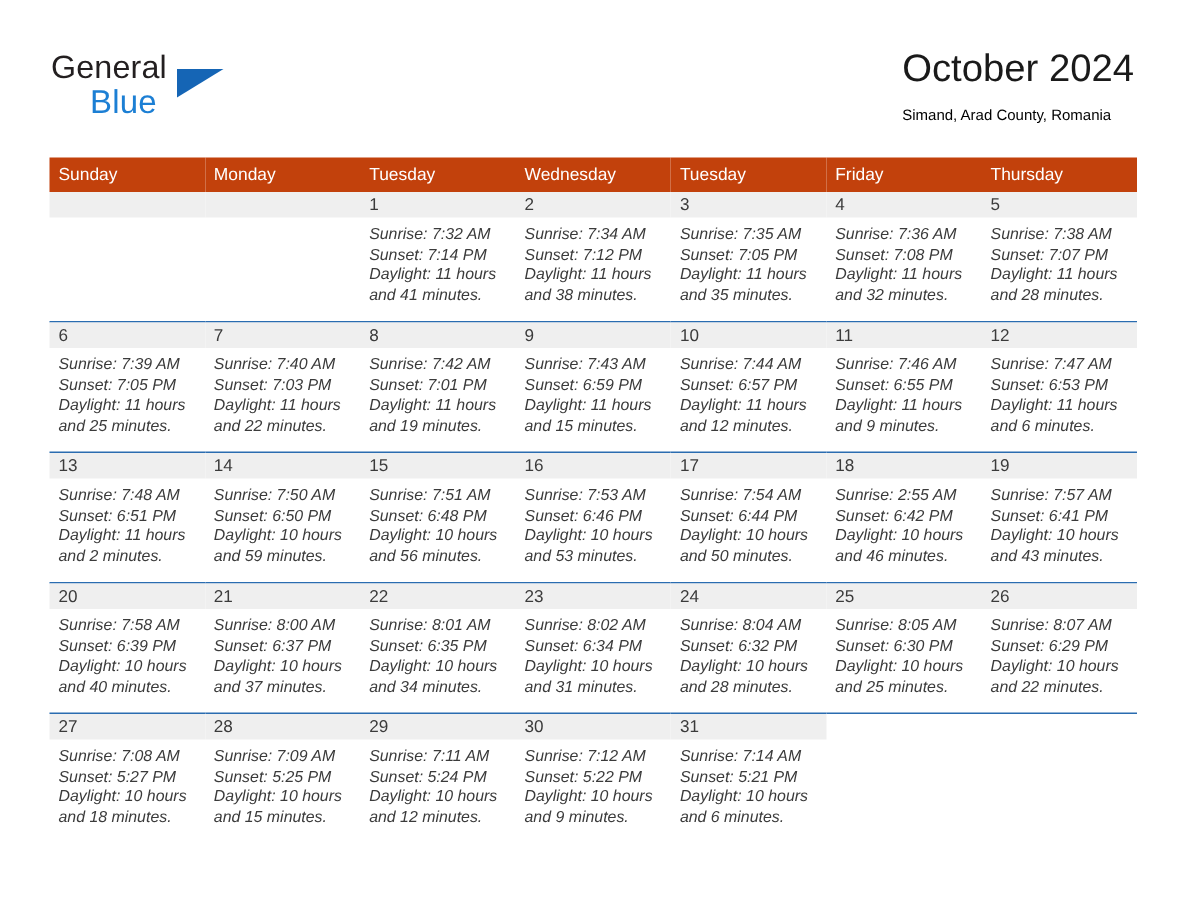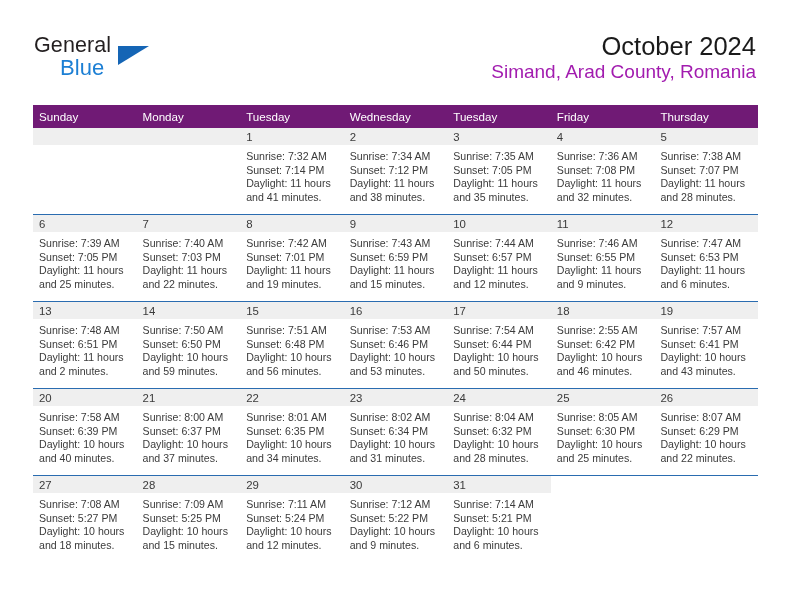--- a/index.html
+++ b/index.html
@@ -61,49 +61,49 @@
     width: 0;
     height: 0;
     border-left: 31px solid #1565b5;
     border-bottom: 19px solid transparent;
   }
 
   .title-block {
     position: absolute;
     right: 36px;
     top: 30px;
-    text-align: right;
   }
   .cal-title {
     font-size: 25.5px;
     color: #1a1a1a;
     line-height: 32px;
     white-space: nowrap;
   }
   .cal-subtitle {
-    font-size: 19px;
-    color: #a21caf;
+    font-size: 10px;
+    color: #000000;
     line-height: 20px;
+    margin-top: 6px;
     white-space: nowrap;
   }
 
   
   .calendar {
     position: absolute;
     left: 33px;
     top: 105px;
     width: 725px;
   }
   .cal-table {
     width: 725px;
     border-collapse: collapse;
     table-layout: fixed;
   }
   .cal-table th {
-    background: #701a75;
+    background: #c2410c;
     color: #ffffff;
     font-size: 11.6px;
     font-weight: normal;
     text-align: left;
     padding: 5px 0 5px 6px;
     height: 11px;
     border: none;
   }
   .cal-table td {
     vertical-align: top;
@@ -140,20 +140,21 @@
     background: #efefef;
   }
   .cell.void .daynum-band {
     background: transparent;
   }
   .cell-body {
     padding: 5px 4px 0 6px;
     font-size: 10.6px;
     line-height: 13.6px;
     color: #3b3b3b;
+    font-style: italic;
   }
   .cell-body div {
     white-space: nowrap;
   }
 </style>
 </head>
 <body>
 
 <div class="page">
 

